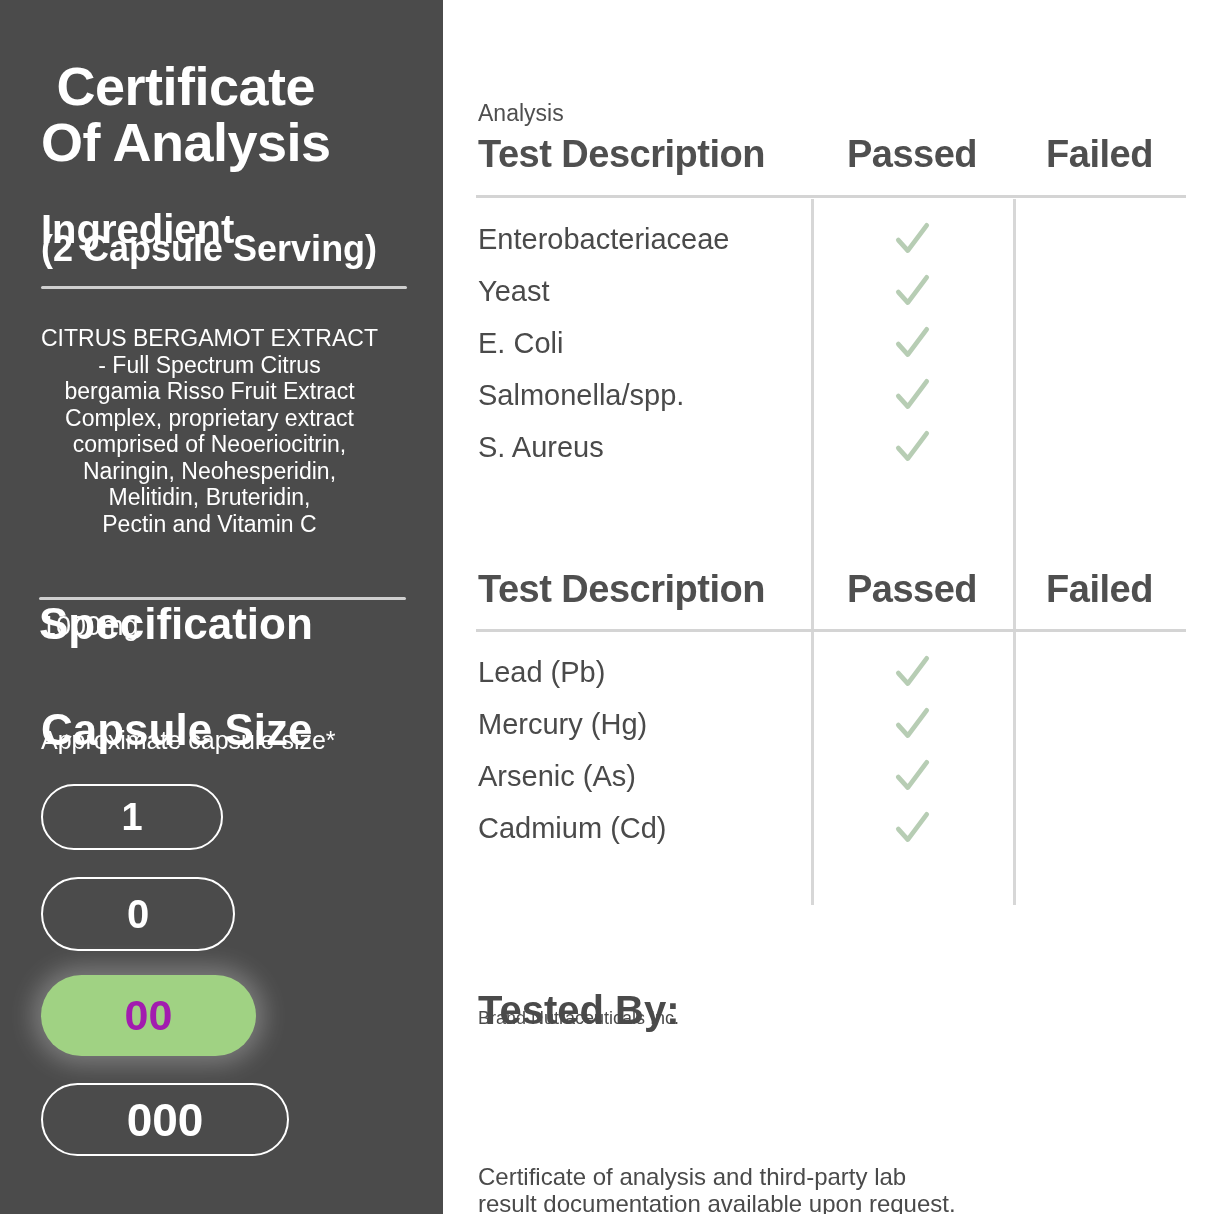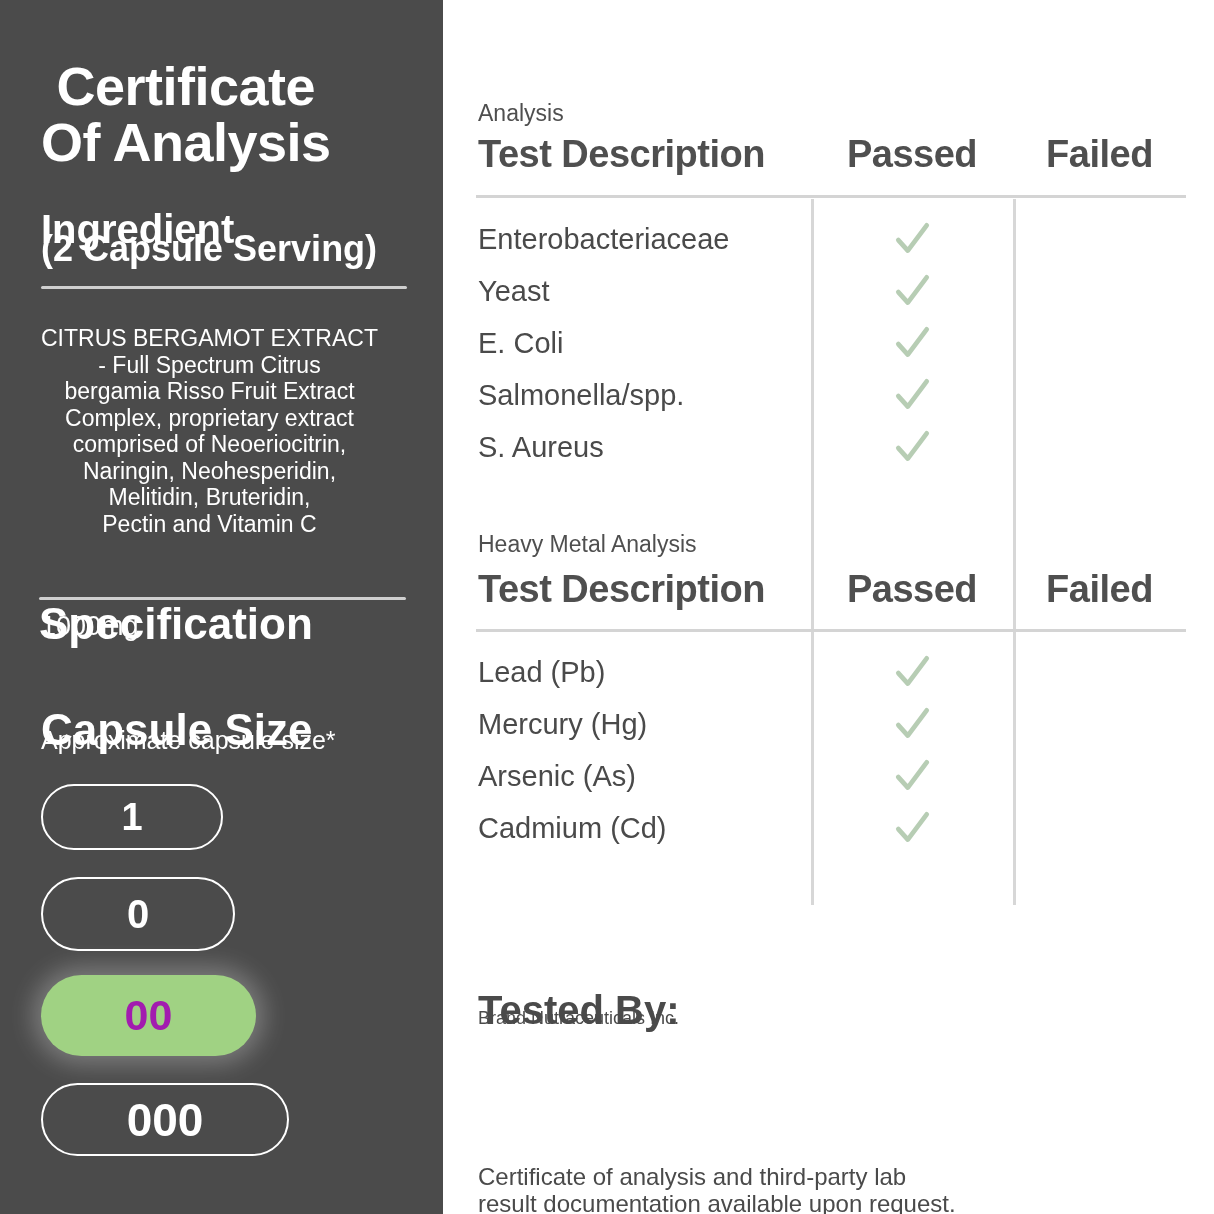--- a/index.html
+++ b/index.html
@@ -163,21 +163,20 @@
     <div class="row" style="top:424px">
       <span class="row-label">S. Aureus</span>
       <span class="cell cell-passed">
           <svg class="check-icon" viewBox="0 0 40 40" width="42" height="42">
             <path d="M7 21 L16 31 L34 7" fill="none" stroke="currentColor" stroke-width="4.5" stroke-linecap="round" stroke-linejoin="round"></path>
           </svg>
         </span>
 
     </div>
 
-    <div class="abs sec-label heavy-label">Heavy Metal Analysis</div>
     <div class="abs thead t2-head">
       <span class="col-desc">Test Description</span>
       <span class="col-passed">Passed</span>
       <span class="col-failed">Failed</span>
     </div>
     <div class="rule rule-2"></div>
 
     <div class="row" style="top:649px">
       <span class="row-label">Lead (Pb)</span>
       <span class="cell cell-passed">

